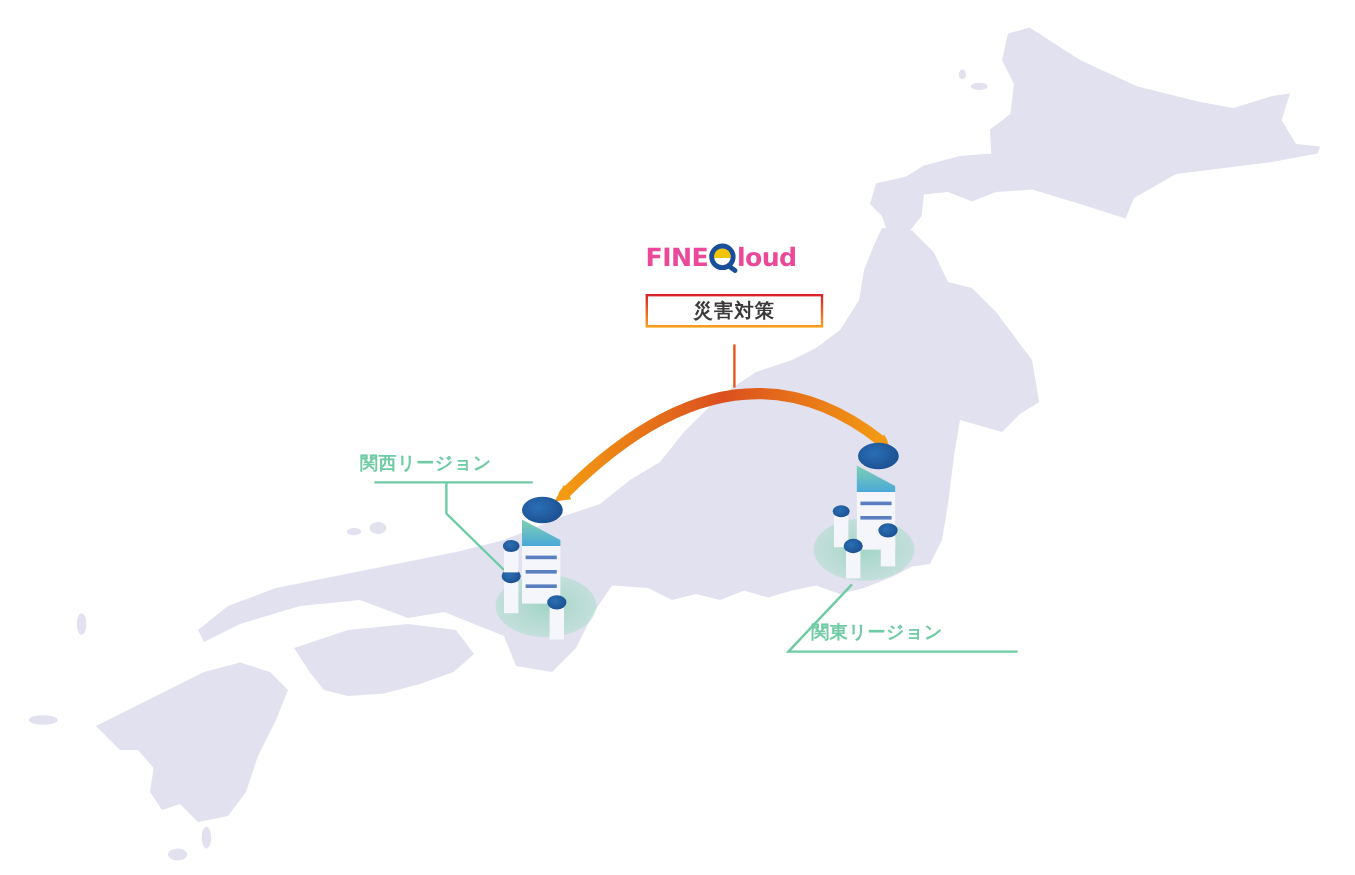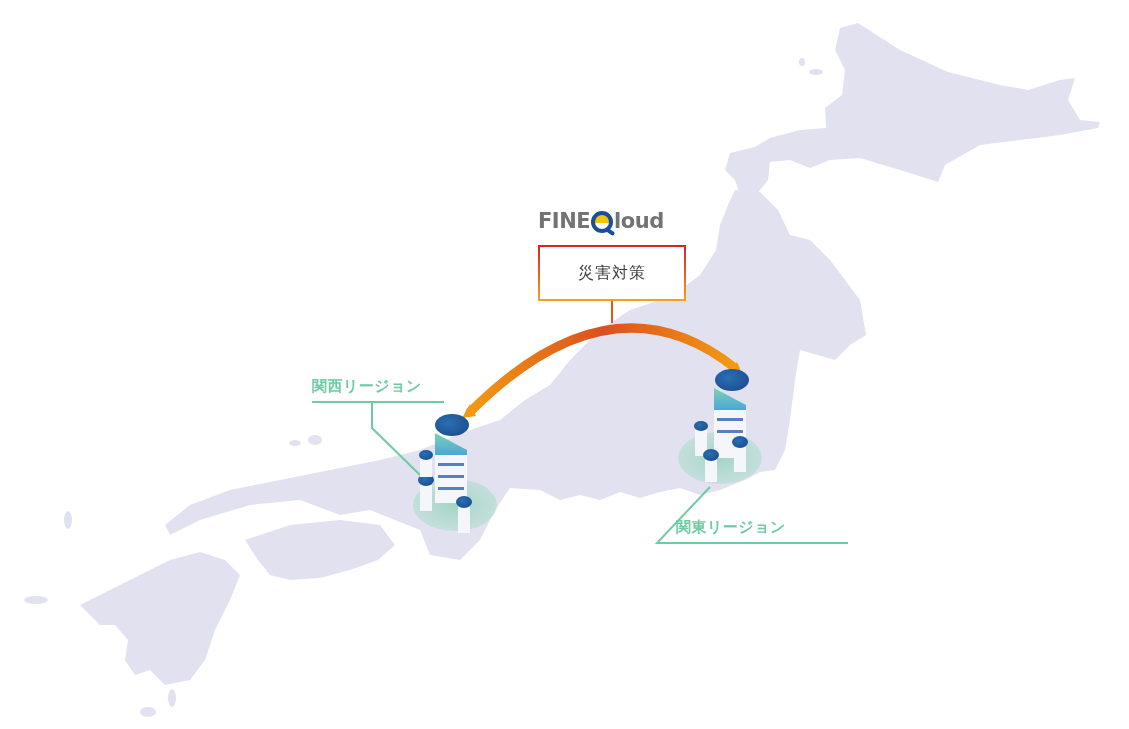--- a/index.html
+++ b/index.html
@@ -1,33 +1,33 @@
 <!DOCTYPE html>
 <html><head>
 <meta charset="utf-8">
 <style>
   html, body { margin: 0; padding: 0; background: #ffffff; }
   body { width: 1129px; height: 729px; position: relative; overflow: hidden;
          font-family: "DejaVu Sans", sans-serif; }
   #map-svg { position: absolute; left: 0; top: 0; }
   .logo { position: absolute; left: 538px; top: 203px; height: 30px;
-          display: flex; align-items: flex-end; font-family: "DejaVu Sans", sans-serif;
-          font-weight: bold; font-size: 21px; color: #737373; letter-spacing: -0.5px; }
+          display: flex; align-items: flex-start; font-family: "DejaVu Sans", sans-serif;
+          font-weight: bold; font-size: 21px; color: #ec4899; letter-spacing: -0.5px; }
   .logo .q { display: inline-block; width: 22px; height: 22px; border-radius: 50%;
              border: 4px solid #1a4e9a; box-sizing: border-box; position: relative;
              margin: 0 1px; background: linear-gradient(#f3c400 0 55%, #ffffff 55%); overflow: visible; }
   .logo .q::after { content: ""; position: absolute; right: -6px; bottom: -5px; width: 9px; height: 4px;
                     background: #1a4e9a; transform: rotate(35deg); border-radius: 2px; }
-  .box { position: absolute; left: 538px; top: 245px; width: 148px; height: 56px; box-sizing: border-box;
+  .box { position: absolute; left: 538px; top: 245px; width: 148px; height: 28px; box-sizing: border-box;
          border: 2px solid transparent;
          background: linear-gradient(#fff,#fff) padding-box, linear-gradient(#d7202a, #f7a21b) border-box;
          display: flex; align-items: center; justify-content: center;
-         font-weight: normal; font-size: 16px; color: #3a3a3a; letter-spacing: 1px; }
+         font-weight: bold; font-size: 16px; color: #3a3a3a; letter-spacing: 1px; }
   .region-label { position: absolute; font-weight: bold; font-size: 15px; color: #6ecba3; letter-spacing: 0.5px; }
-  .kansai-label { left: 312px; top: 377px; }
+  .kansai-label { left: 300px; top: 377px; }
   .kanto-label { left: 676px; top: 518px; }
 </style>
 </head>
 <body>
 
 <svg id="map-svg" width="1129" height="729" viewBox="0 0 1129 729">
   <defs>
     <linearGradient id="arcGrad" x1="0" y1="0" x2="1" y2="0">
       <stop offset="0" stop-color="#f39a12"></stop>
       <stop offset="0.5" stop-color="#db4f1f"></stop>

